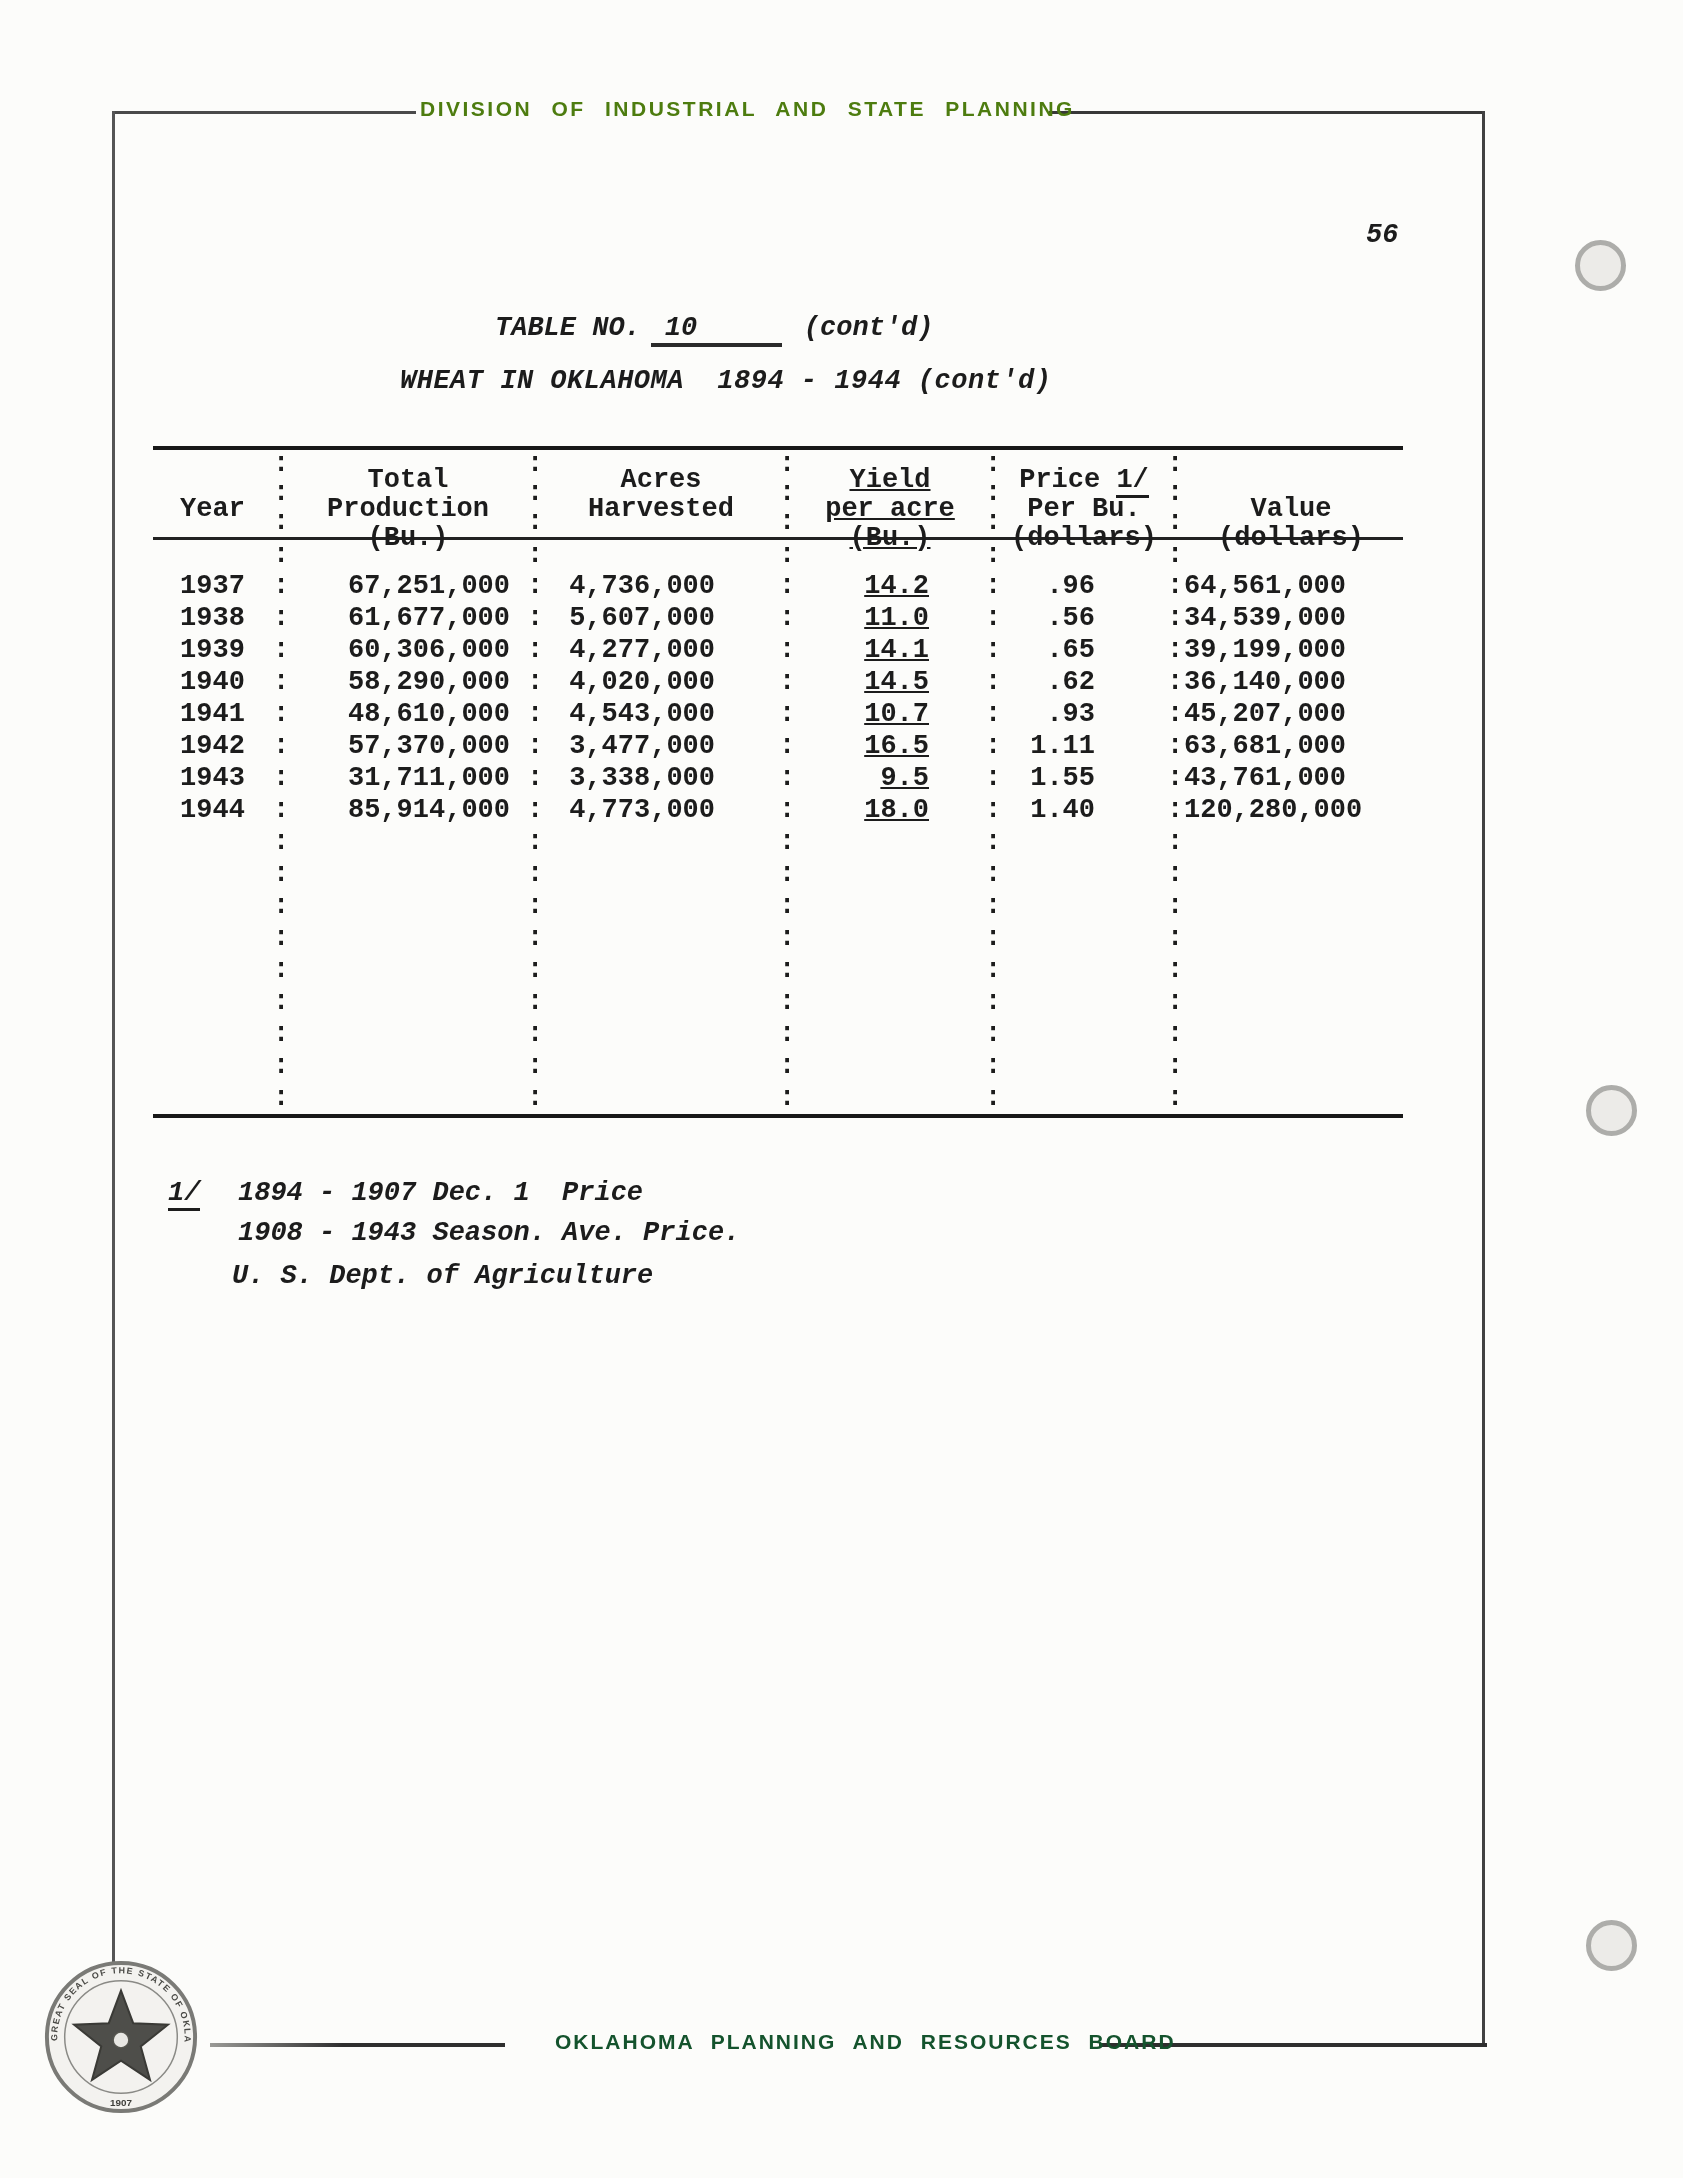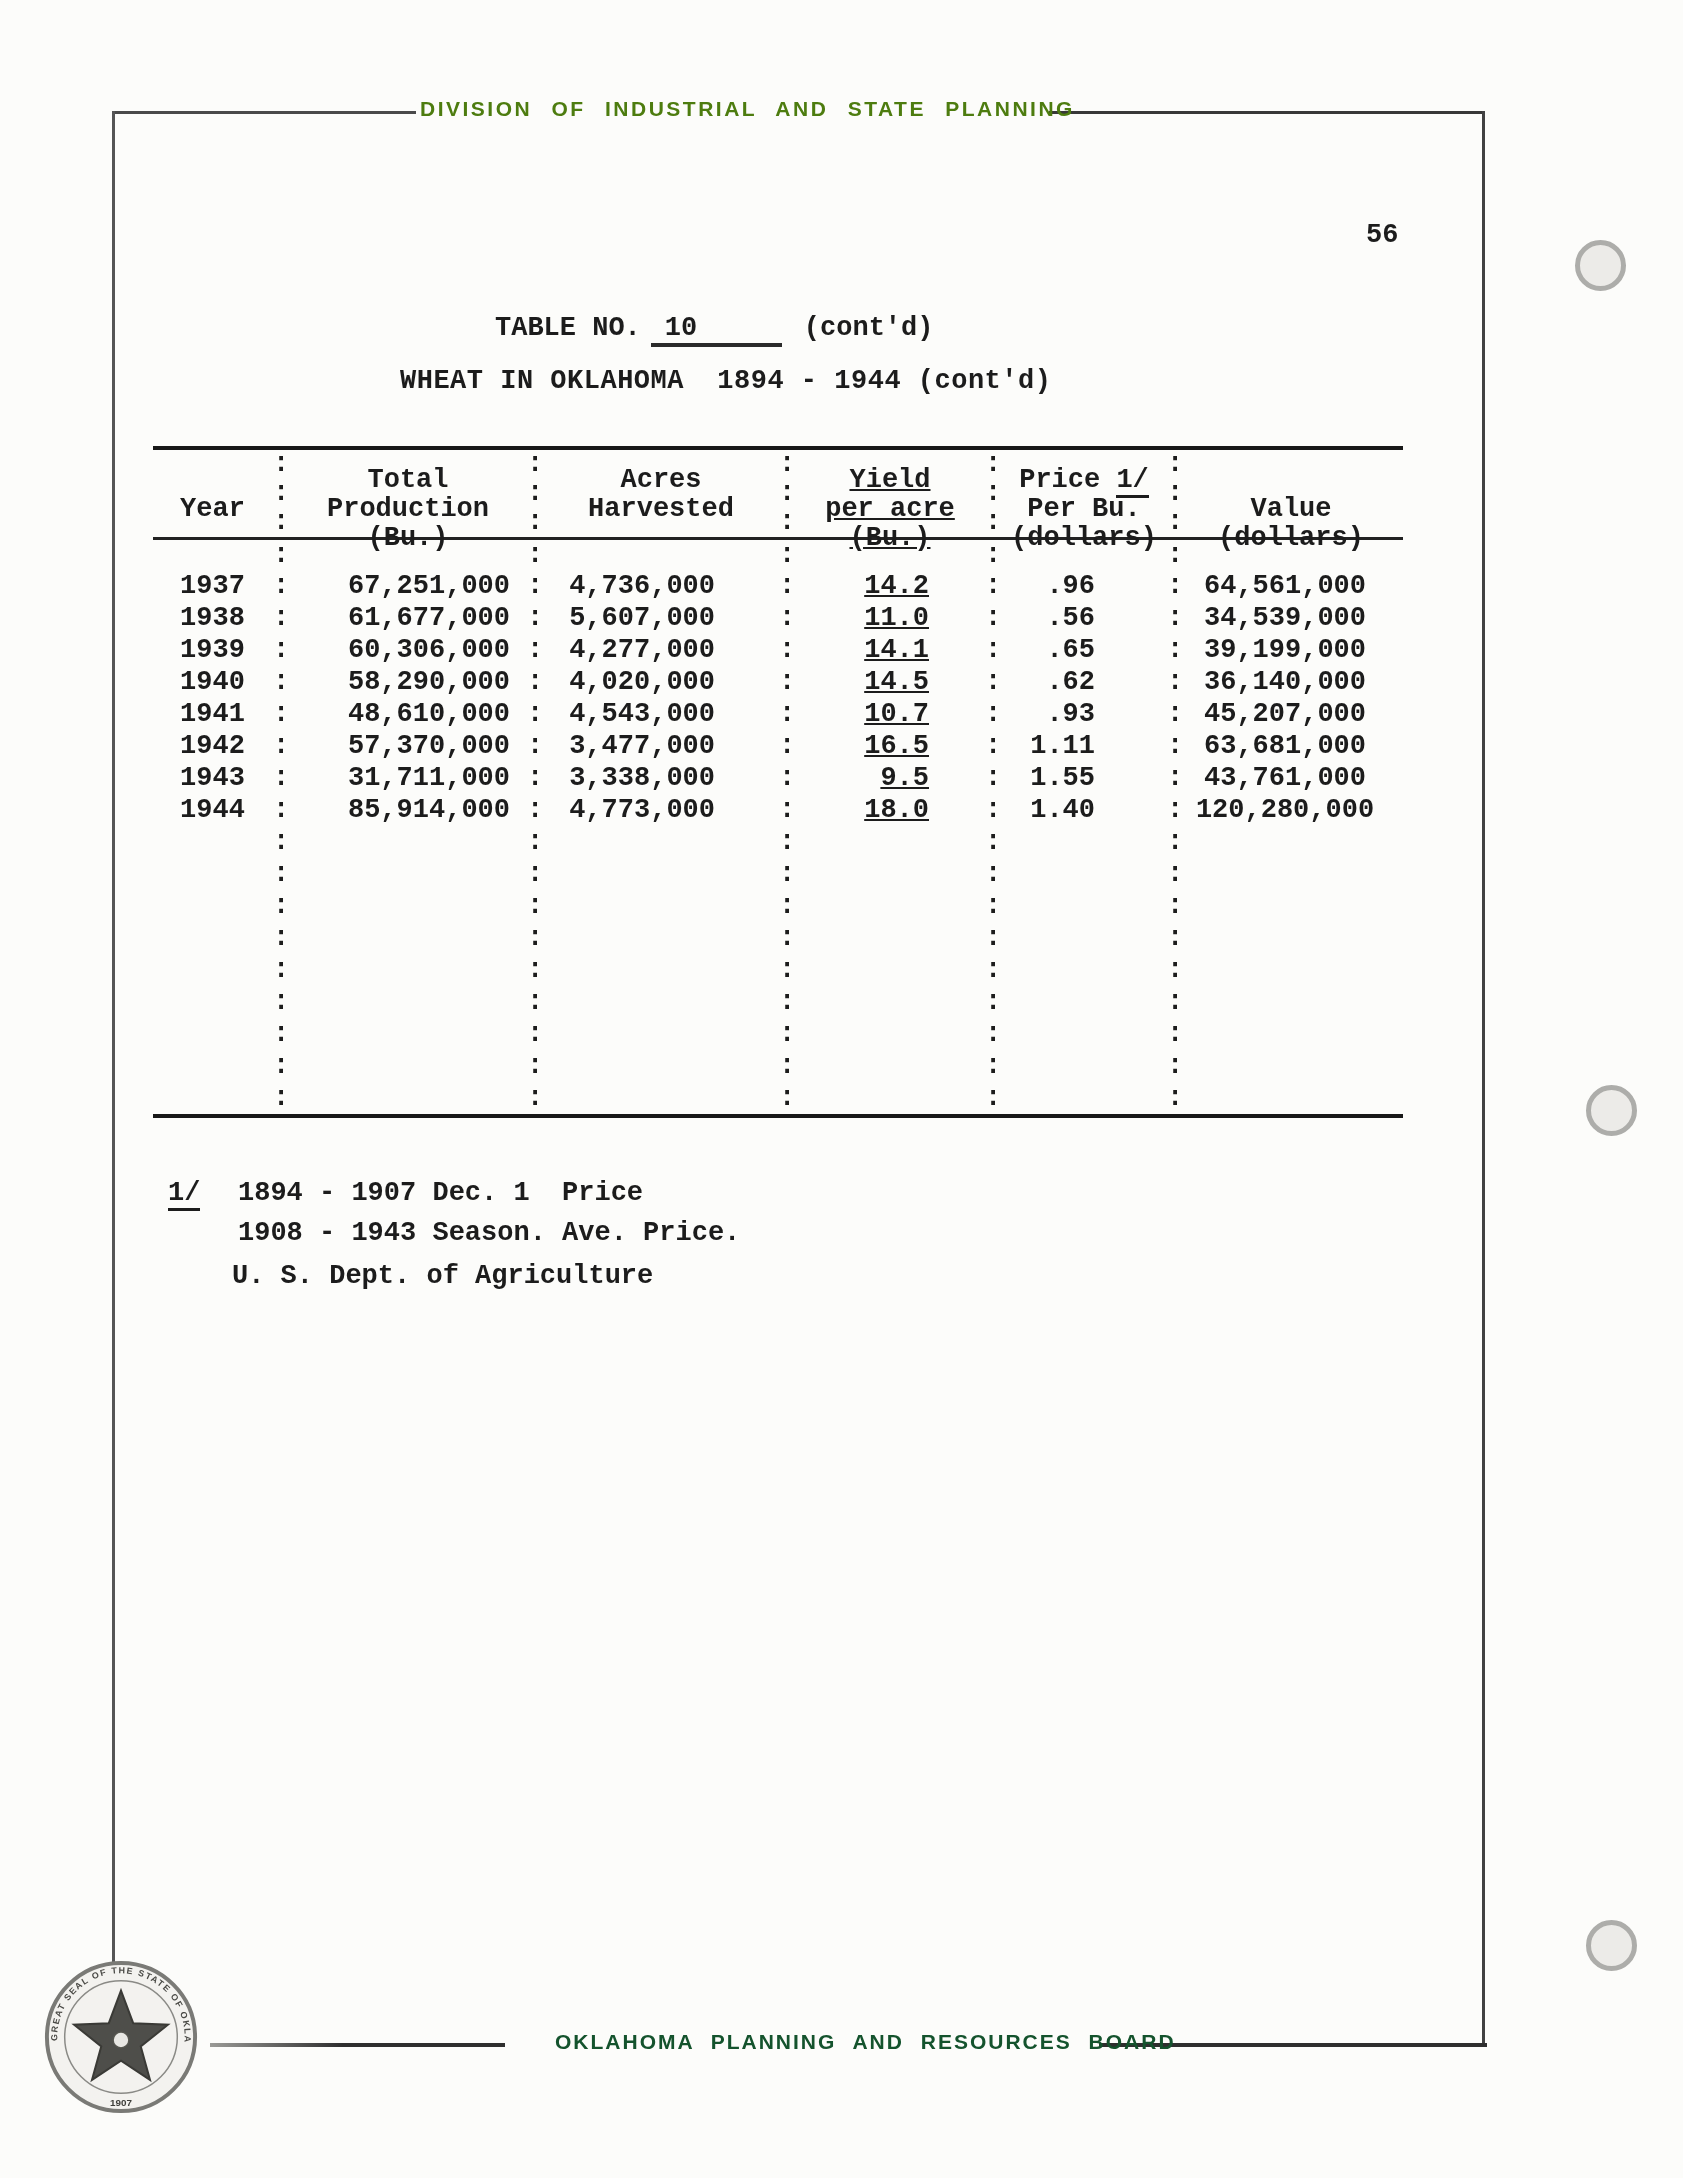--- a/index.html
+++ b/index.html
@@ -20,41 +20,41 @@
   #rule-bottom-left{left:210px;top:2043px;width:295px;height:4px;background:linear-gradient(90deg,#9a9a96,#2e2e2e 45%);}
   #rule-bottom-right{left:1099px;top:2043px;width:388px;height:4px;background:#2e2e2e;}
   
   .banner{
     position:absolute;font-family:"Liberation Sans",sans-serif;font-weight:700;
     font-size:21px;letter-spacing:2.5px;word-spacing:11px;color:#4d7c0f;white-space:pre;
   }
   #top-banner-text{left:420px;top:97px;}
   #bottom-banner-text{left:515px;top:2030px;color:#14532d;letter-spacing:2px;word-spacing:9px;margin-left:40px;}
   
-  .tw{font-family:"Liberation Mono","DejaVu Sans Mono",monospace;font-weight:700;color:#1c1c1c;font-size:27px;white-space:pre;}
+  .tw{font-family:"Liberation Mono","DejaVu Sans Mono",monospace;font-weight:700;color:#1c1c1c;font-size:27px;white-space:pre;font-style:italic;}
   #page-number{left:1366px;top:220px;}
   #table-title{left:495px;top:293px;display:flex;align-items:baseline;margin-top:20px;}
   #table-title .tnum{display:inline-block;min-width:117px;border-bottom:4px solid #2b2b2b;padding-left:14px;margin-left:10px;margin-right:22px;}
   #table-subtitle{left:400px;top:366px;letter-spacing:0.5px;}
   
   #wheat-table{left:153px;top:446px;width:1250px;}
   .rule{width:1250px;background:#181818;}
   .rule.thick{height:4px;}
   .rule.mid{height:3px;background:#222;}
   .trow{display:flex;height:32px;line-height:32px;}
   .hrow{height:29px;line-height:29px;}
   .lead{height:30px;line-height:30px;}
   .tcell,.tsep{box-sizing:border-box;font-family:"Liberation Mono","DejaVu Sans Mono",monospace;font-weight:700;color:#1c1c1c;font-size:27px;white-space:pre;}
   .tsep{width:18px;text-align:center;}
   .c-year{width:119px;text-align:center;}
   .c-prod{width:236px;text-align:right;padding-right:16px;}
   .c-acres{width:234px;text-align:right;padding-right:63px;}
   .c-yield{width:188px;text-align:right;padding-right:55px;text-decoration:underline;}
   .c-price{width:164px;text-align:right;padding-right:71px;}
-  .c-value{width:214px;text-align:center;padding-right:12px;}
+  .c-value{width:214px;text-align:left;padding-right:12px;}
   .hrow .tcell{text-align:center;padding-right:0;margin-top:16px;}
   .u{text-decoration:none;border-bottom:3px solid #1c1c1c;}
   
   #footnote-marker{left:168px;top:1178px;border-bottom:3px solid #1c1c1c;height:30px;}
   #footnote-line1{left:238px;top:1178px;}
   #footnote-line2{left:238px;top:1218px;}
   #footnote-source{left:232px;top:1261px;}
   
   .hole{position:absolute;width:51px;height:51px;border-radius:50%;
         background:#ecebe8;border:5px solid #adadaa;box-sizing:border-box;}

